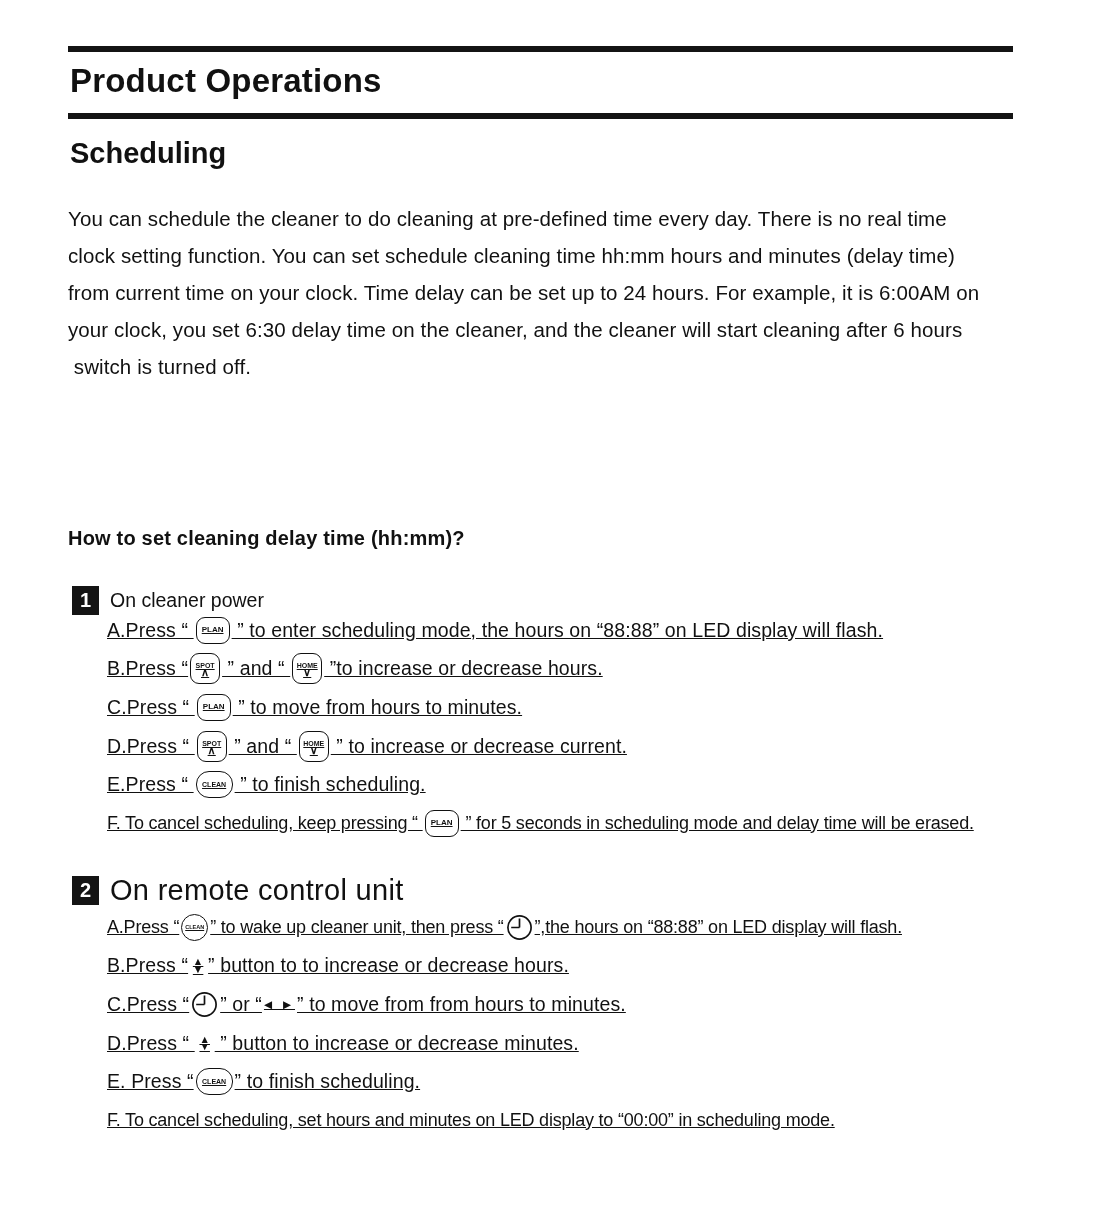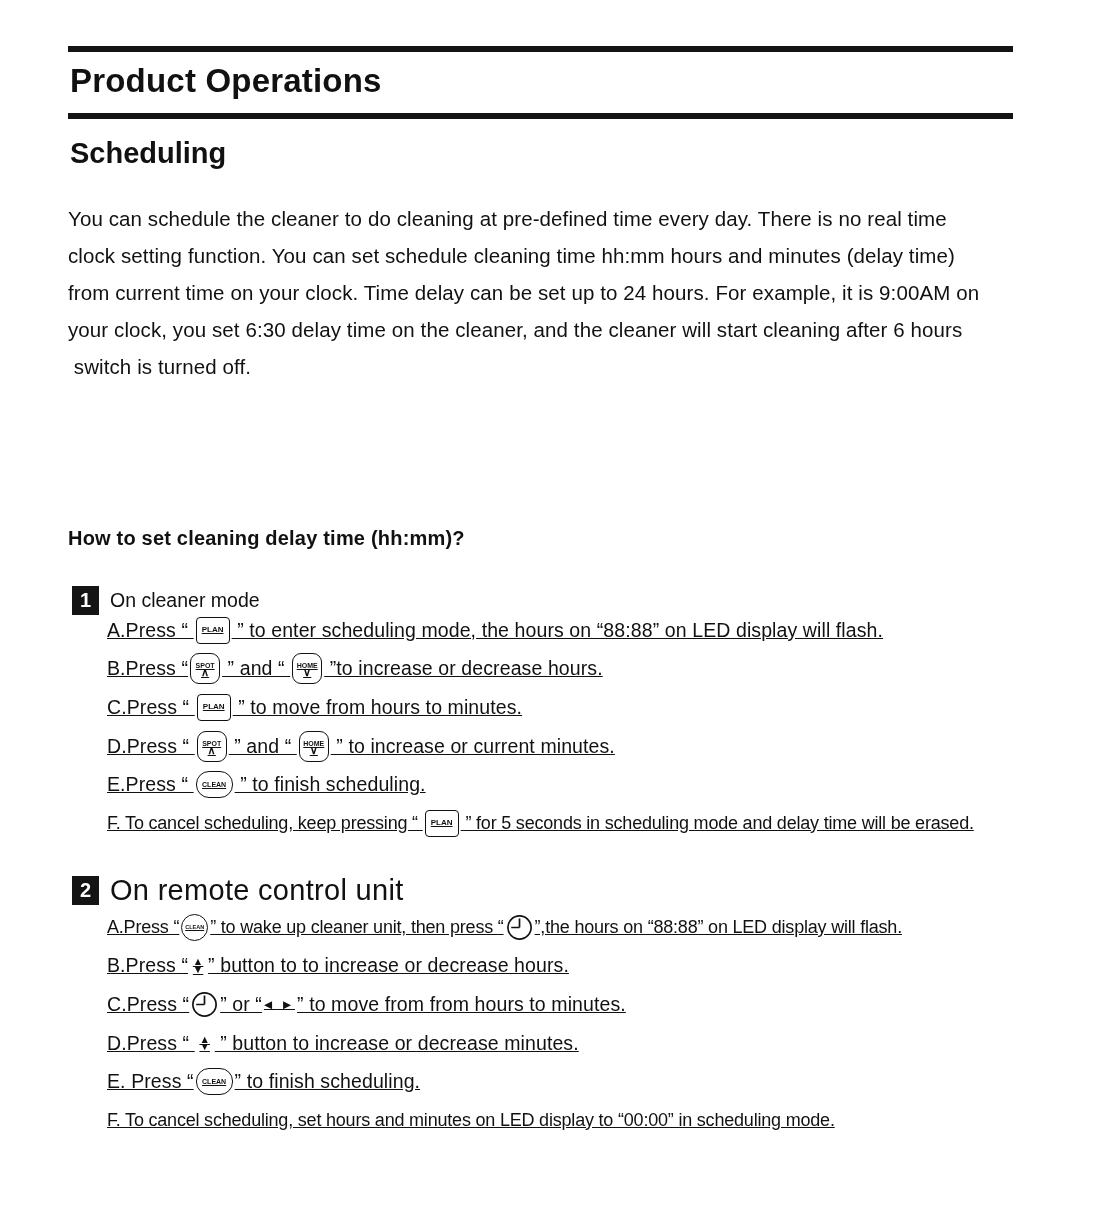--- a/index.html
+++ b/index.html
@@ -27,21 +27,21 @@
   .sec-title-lg{font-size:29px;letter-spacing:0.3px;}
   .steps{position:absolute;text-decoration:underline;}
   .steps.one{left:107px;top:611px;}
   .steps.two{left:107px;top:908px;}
   .step{display:flex;align-items:center;height:38.6px;font-size:19.5px;white-space:pre;letter-spacing:0.1px;}
   .step.condensed{font-size:18px;letter-spacing:-0.2px;}
   .t{white-space:pre;}
   
   .icon{display:inline-flex;flex-direction:column;align-items:center;justify-content:center;
         color:#111;flex:none;margin:0 2px;box-sizing:border-box;}
-  .icon.plan{width:34px;height:27px;border:1.8px solid #111;border-radius:4px;}
+  .icon.plan{width:34px;height:27px;border:1.8px solid #111;border-radius:9px;}
   .icon.plan .blab{font-size:8px;}
   .blab{font-weight:bold;line-height:1;letter-spacing:0;font-family:"Liberation Sans",sans-serif;}
   .icon.spot,.icon.home{width:30px;height:31px;border:1.8px solid #111;border-radius:9px;padding-top:2px;}
   .icon.spot .blab,.icon.home .blab{font-size:7px;}
   .chev{font-size:11px;line-height:0.72;font-weight:bold;}
   .icon.cleanPill{width:37px;height:27px;border:1.8px solid #111;border-radius:13px;}
   .icon.cleanPill .blab{font-size:7px;}
   .icon.cleanCircle{width:27px;height:27px;border:1.8px solid #111;border-radius:50%;}
   .icon.cleanCircle .blab{font-size:5.5px;}
   .icon.updown{width:16px;}
@@ -54,36 +54,36 @@
 
 <div class="page">
   <div class="rule top"></div>
   <h1 class="h1">Product Operations</h1>
   <div class="rule mid"></div>
   <h2 class="h2">Scheduling</h2>
 
   <div class="intro">
       <div class="pline">You can schedule the cleaner to do cleaning at pre-defined time every day. There is no real time</div>
       <div class="pline">clock setting function. You can set schedule cleaning time hh:mm hours and minutes (delay time)</div>
-      <div class="pline">from current time on your clock. Time delay can be set up to 24 hours. For example, it is 9:00AM on</div>
+      <div class="pline">from current time on your clock. Time delay can be set up to 24 hours. For example, it is 6:00AM on</div>
       <div class="pline">your clock, you set 6:30 delay time on the cleaner, and the cleaner will start cleaning after 6 hours</div>
       <div class="pline"> switch is turned off.</div>
     </div>
 
   <h3 class="h3">How to set cleaning delay time (hh:mm)?</h3>
 
   <div class="sec-head one">
     <span class="num">1</span>
-    <span class="sec-title-sm">On cleaner mode</span>
+    <span class="sec-title-sm">On cleaner power</span>
   </div>
   <div class="steps one">
       <div class="step"><span class="t">A.Press “ </span><span class="icon plan"><span class="blab">PLAN</span></span><span class="t"> ” to enter scheduling mode, the hours on “88:88” on LED display will flash.</span></div>
       <div class="step"><span class="t">B.Press “</span><span class="icon spot"><span class="blab">SPOT</span><span class="chev">∧</span></span><span class="t"> ” and “ </span><span class="icon home"><span class="blab">HOME</span><span class="chev">∨</span></span><span class="t"> ”to increase or decrease hours.</span></div>
       <div class="step"><span class="t">C.Press “ </span><span class="icon plan"><span class="blab">PLAN</span></span><span class="t"> ” to move from hours to minutes.</span></div>
-      <div class="step"><span class="t">D.Press “ </span><span class="icon spot"><span class="blab">SPOT</span><span class="chev">∧</span></span><span class="t"> ” and “ </span><span class="icon home"><span class="blab">HOME</span><span class="chev">∨</span></span><span class="t"> ” to increase or current minutes.</span></div>
+      <div class="step"><span class="t">D.Press “ </span><span class="icon spot"><span class="blab">SPOT</span><span class="chev">∧</span></span><span class="t"> ” and “ </span><span class="icon home"><span class="blab">HOME</span><span class="chev">∨</span></span><span class="t"> ” to increase or decrease current.</span></div>
       <div class="step"><span class="t">E.Press “ </span><span class="icon cleanPill"><span class="blab">CLEAN</span></span><span class="t"> ” to finish scheduling.</span></div>
       <div class="step condensed"><span class="t">F. To cancel scheduling, keep pressing “ </span><span class="icon plan"><span class="blab">PLAN</span></span><span class="t"> ” for 5 seconds in scheduling mode and delay time will be erased.</span></div>
     </div>
 
   <div class="sec-head two">
     <span class="num">2</span>
     <span class="sec-title-lg">On remote control unit</span>
   </div>
   <div class="steps two">
       <div class="step condensed"><span class="t">A.Press “</span><span class="icon cleanCircle"><span class="blab">CLEAN</span></span><span class="t">” to wake up cleaner unit, then press “</span><span class="icon clock"><svg width="27" height="27" viewBox="0 0 27 27">

